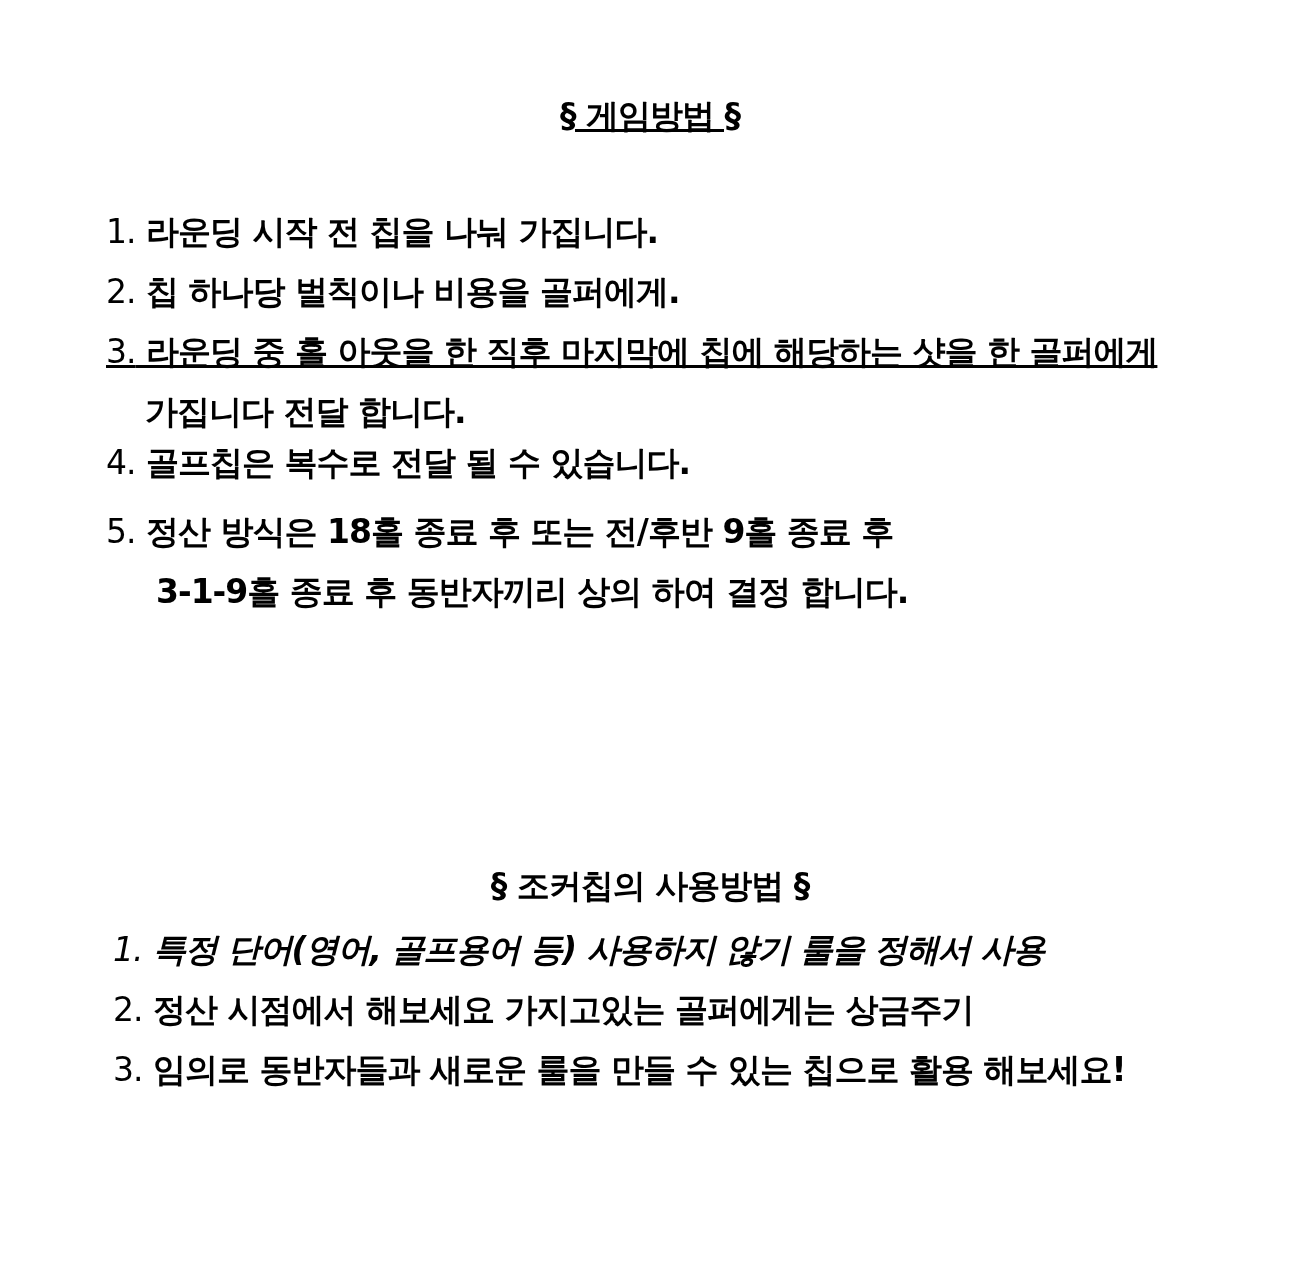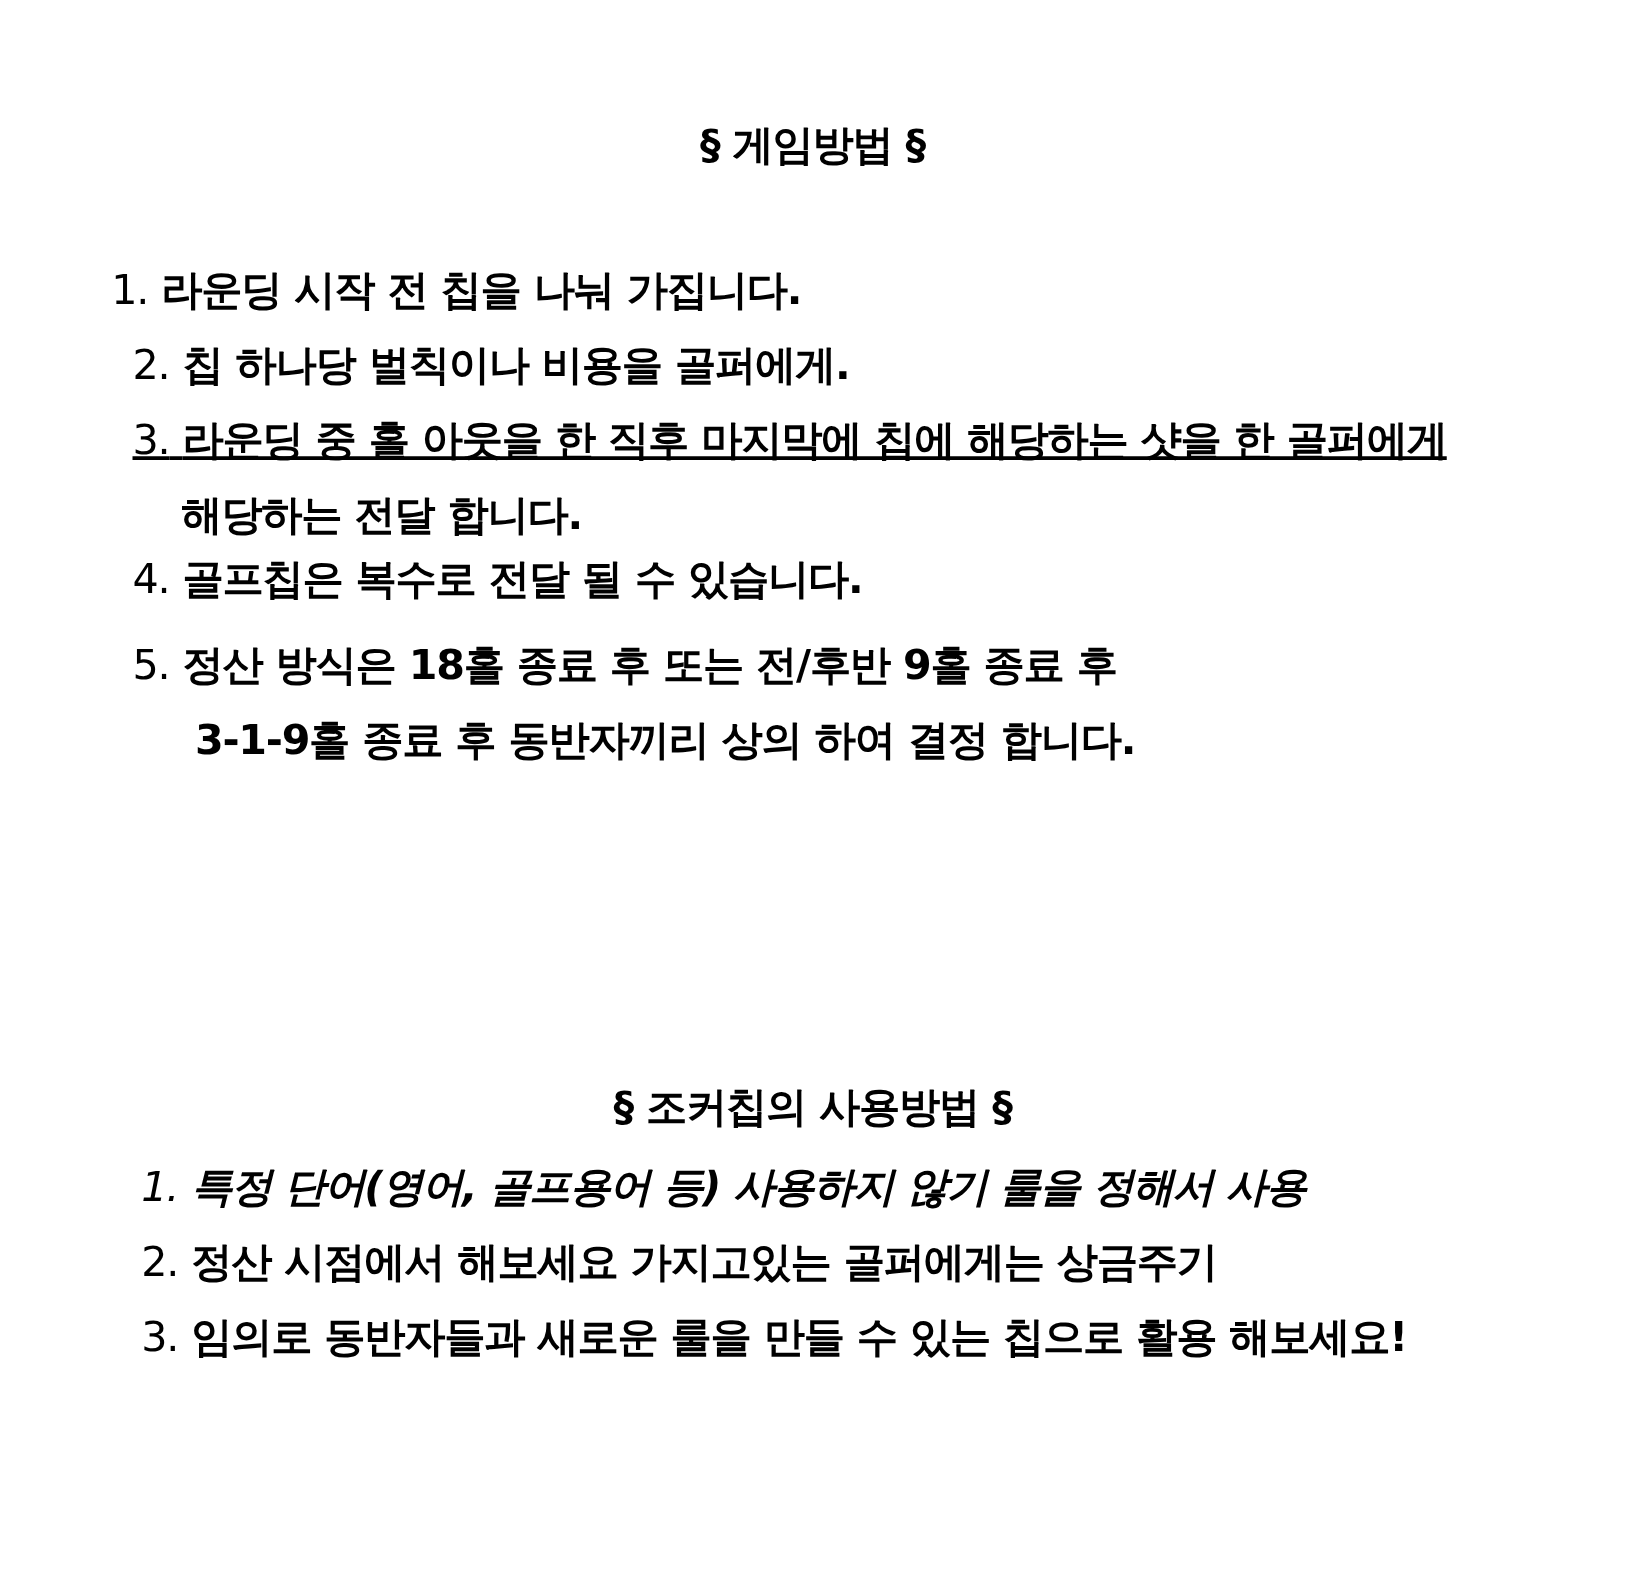--- a/index.html
+++ b/index.html
@@ -34,37 +34,37 @@
       line-height: 44px;
     }
     .num {
       font-weight: normal;
     }
   </style>
 </head>
 <body>
 
 <div>
-  <div class="section-title" style="top:94px;">§ 게임방법 §</div>
+  <div class="section-title" style="top:94px;text-decoration:underline;">§ 게임방법 §</div>
 
-  <div class="line" style="left:89px; top:210px;">
+  <div class="line" style="left:106px; top:210px;">
     <span class="num">1.</span>
     <span>라운딩 시작 전 칩을 나눠 가집니다.</span>
   </div>
 
   <div class="line" style="left:106px; top:270px;">
     <span class="num">2.</span>
     <span>칩 하나당 벌칙이나 비용을 골퍼에게.</span>
   </div>
 
   <div class="line" style="left:106px; top:330px;text-decoration:underline;">
     <span class="num">3.</span>
     <span>라운딩 중 홀 아웃을 한 직후 마지막에 칩에 해당하는 샷을 한 골퍼에게</span>
   </div>
-  <div class="line" style="left:145px; top:390px;">해당하는 전달 합니다.</div>
+  <div class="line" style="left:145px; top:390px;">가집니다 전달 합니다.</div>
 
   <div class="line" style="left:106px; top:441px;">
     <span class="num">4.</span>
     <span>골프칩은 복수로 전달 될 수 있습니다.</span>
   </div>
 
   <div class="line" style="left:106px; top:510px;">
     <span class="num">5.</span>
     <span>정산 방식은 18홀 종료 후 또는 전/후반 9홀 종료 후</span>
   </div>

